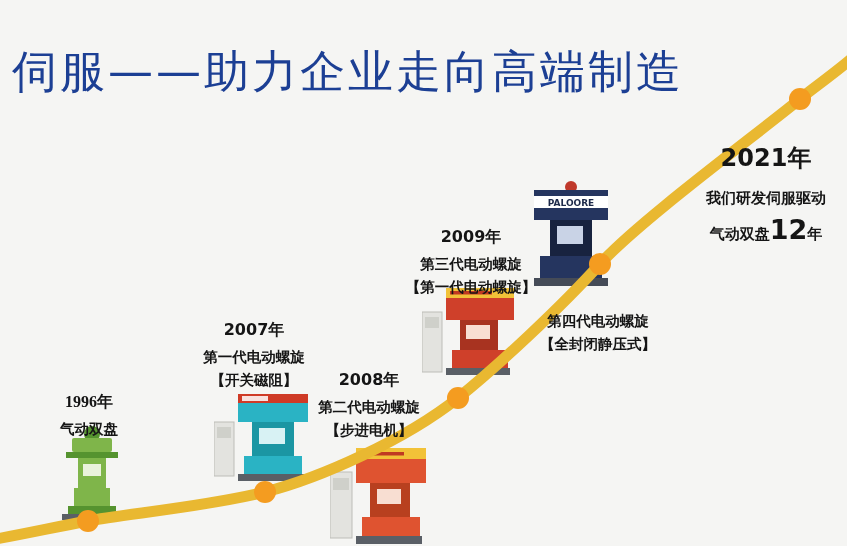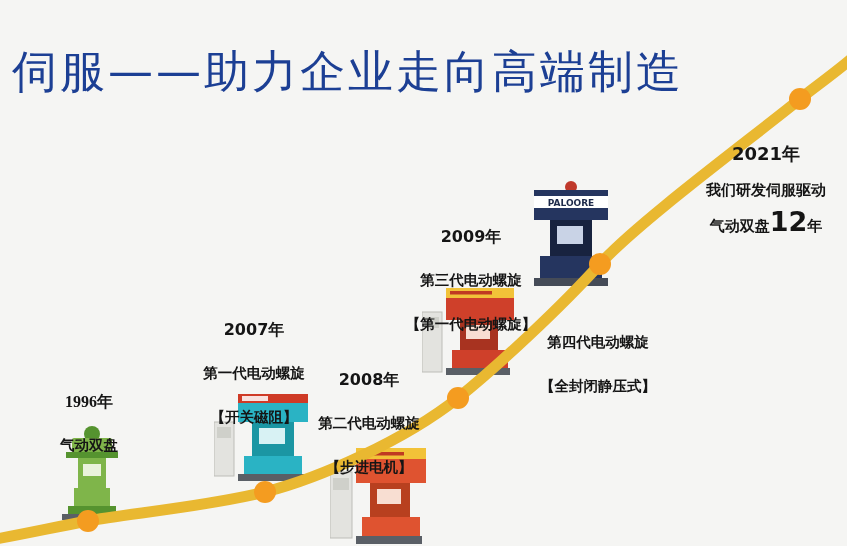--- a/index.html
+++ b/index.html
@@ -15,28 +15,28 @@
   }
   .curve-layer {position:absolute; left:0; top:0; width:847px; height:546px; z-index:3; pointer-events:none;}
   .machine {position:absolute; z-index:2;}
   .m1996 {left:50px;  top:426px; width:84px;  height:96px;}
   .m2007 {left:214px; top:386px; width:96px;  height:96px;}
   .m2008 {left:330px; top:444px; width:98px;  height:102px;}
   .m2009 {left:422px; top:286px; width:94px;  height:92px;}
   .m2012 {left:528px; top:180px; width:86px;  height:112px;}
   .label {position:absolute; z-index:4; text-align:center; color:#151515; font-weight:bold;}
   .label .year {font-size:16px; margin-bottom:5px;}
-  .label .line {font-size:14.5px; line-height:23px;margin-top:21px;}
+  .label .line {font-size:14.5px; line-height:23px;}
   .l1996 {left:24px;  top:392px; width:130px;font-family:Liberation Serif, serif;}
   .l2007 {left:168px; top:320px; width:172px;}
   .l2008 {left:283px; top:370px; width:172px;}
   .l2009 {left:380px; top:227px; width:182px;}
   .l2012 {left:512px; top:310px; width:172px;}
   .finale {position:absolute; left:686px; top:142px; width:160px; z-index:4; text-align:center; color:#151515; font-weight:bold;}
-  .finale .finale-year {font-size:18px; margin-bottom:8px;}
+  .finale .finale-year {font-size:24px; margin-bottom:8px;}
   .finale .finale-line {font-size:15px; line-height:32px;}
   .finale .big-num {font-size:27px;}
 </style>
 </head>
 <body>
 
 <div class="canvas">
 
   <h1 class="title">伺服——助力企业走向高端制造</h1>
 

